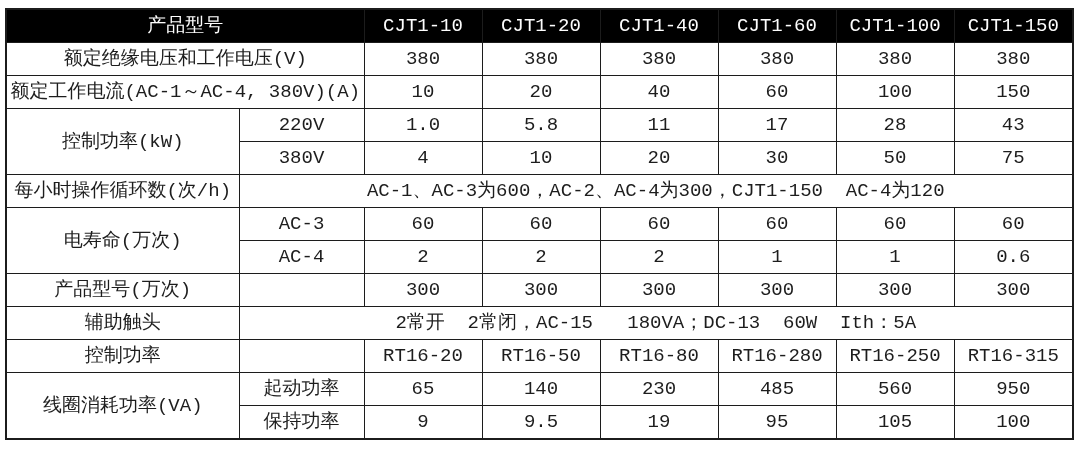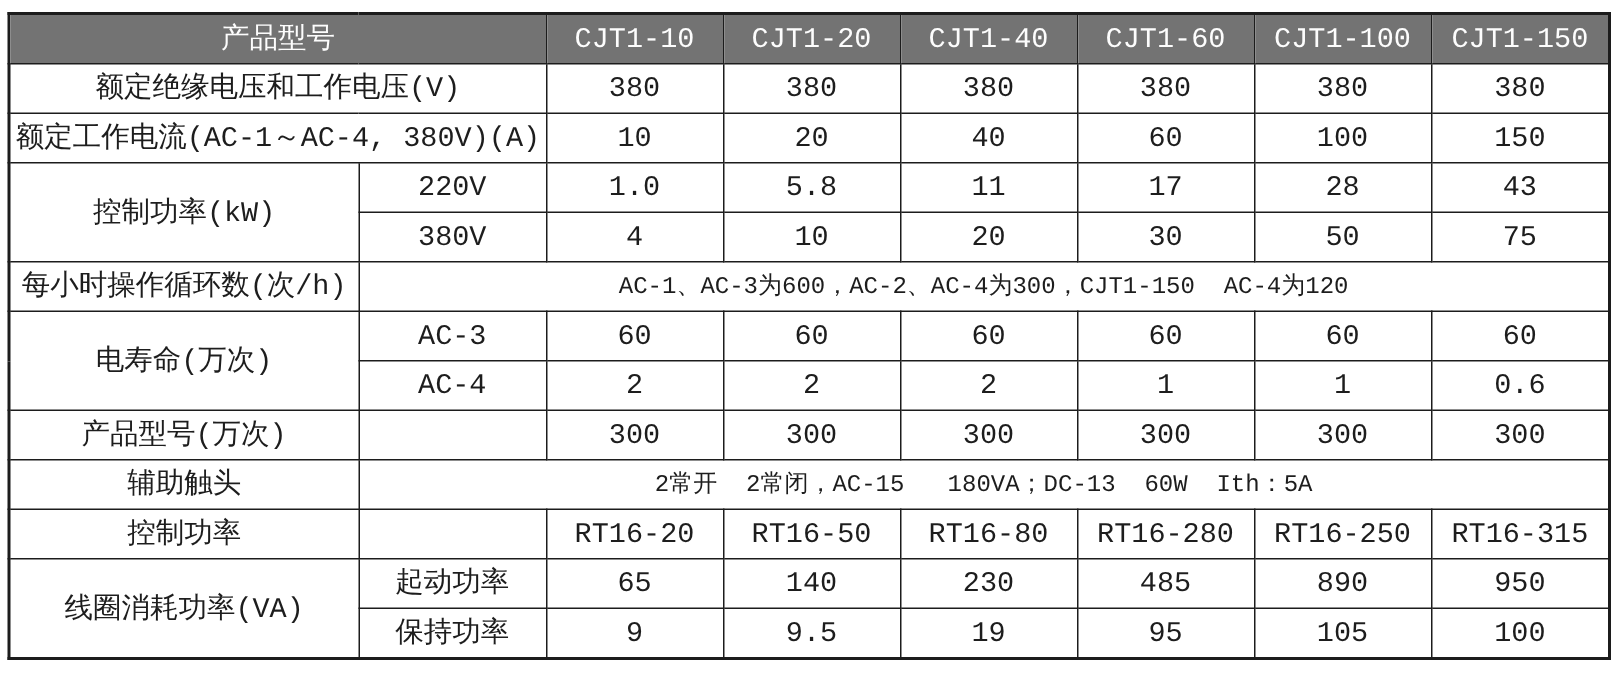--- a/index.html
+++ b/index.html
@@ -30,29 +30,29 @@
     text-align: center;
     vertical-align: middle;
     white-space: pre;
     overflow: hidden;
     font-weight: normal;
     color: #1d1d1d;
     font-size: 19px;
     line-height: 32px;
   }
   .spec th.head {
-    background: #737373;
+    background: #000000;
     color: #fdfdfd;
   }
   .spec td.label, .spec td.sublabel {
     font-size: 19px;
     margin-left: 31px;
   }
   .spec td.merged {
-    font-size: 16px;
+    font-size: 19px;
     margin-top: 42px;
   }
   .spec td.value {
     font-size: 19px;
     margin-top: 16px;
   }
 </style>
 </head>
 <body>
 
@@ -162,21 +162,21 @@
           <td class="value">RT16-250</td>
           <td class="value">RT16-315</td>
         </tr>
         <tr>
           <td rowspan="2" class="label">线圈消耗功率(VA)</td>
           <td class="sublabel">起动功率</td>
           <td class="value">65</td>
           <td class="value">140</td>
           <td class="value">230</td>
           <td class="value">485</td>
-          <td class="value">890</td>
+          <td class="value">560</td>
           <td class="value">950</td>
         </tr>
         <tr>
           <td class="sublabel">保持功率</td>
           <td class="value">9</td>
           <td class="value">9.5</td>
           <td class="value">19</td>
           <td class="value">95</td>
           <td class="value">105</td>
           <td class="value">100</td>

